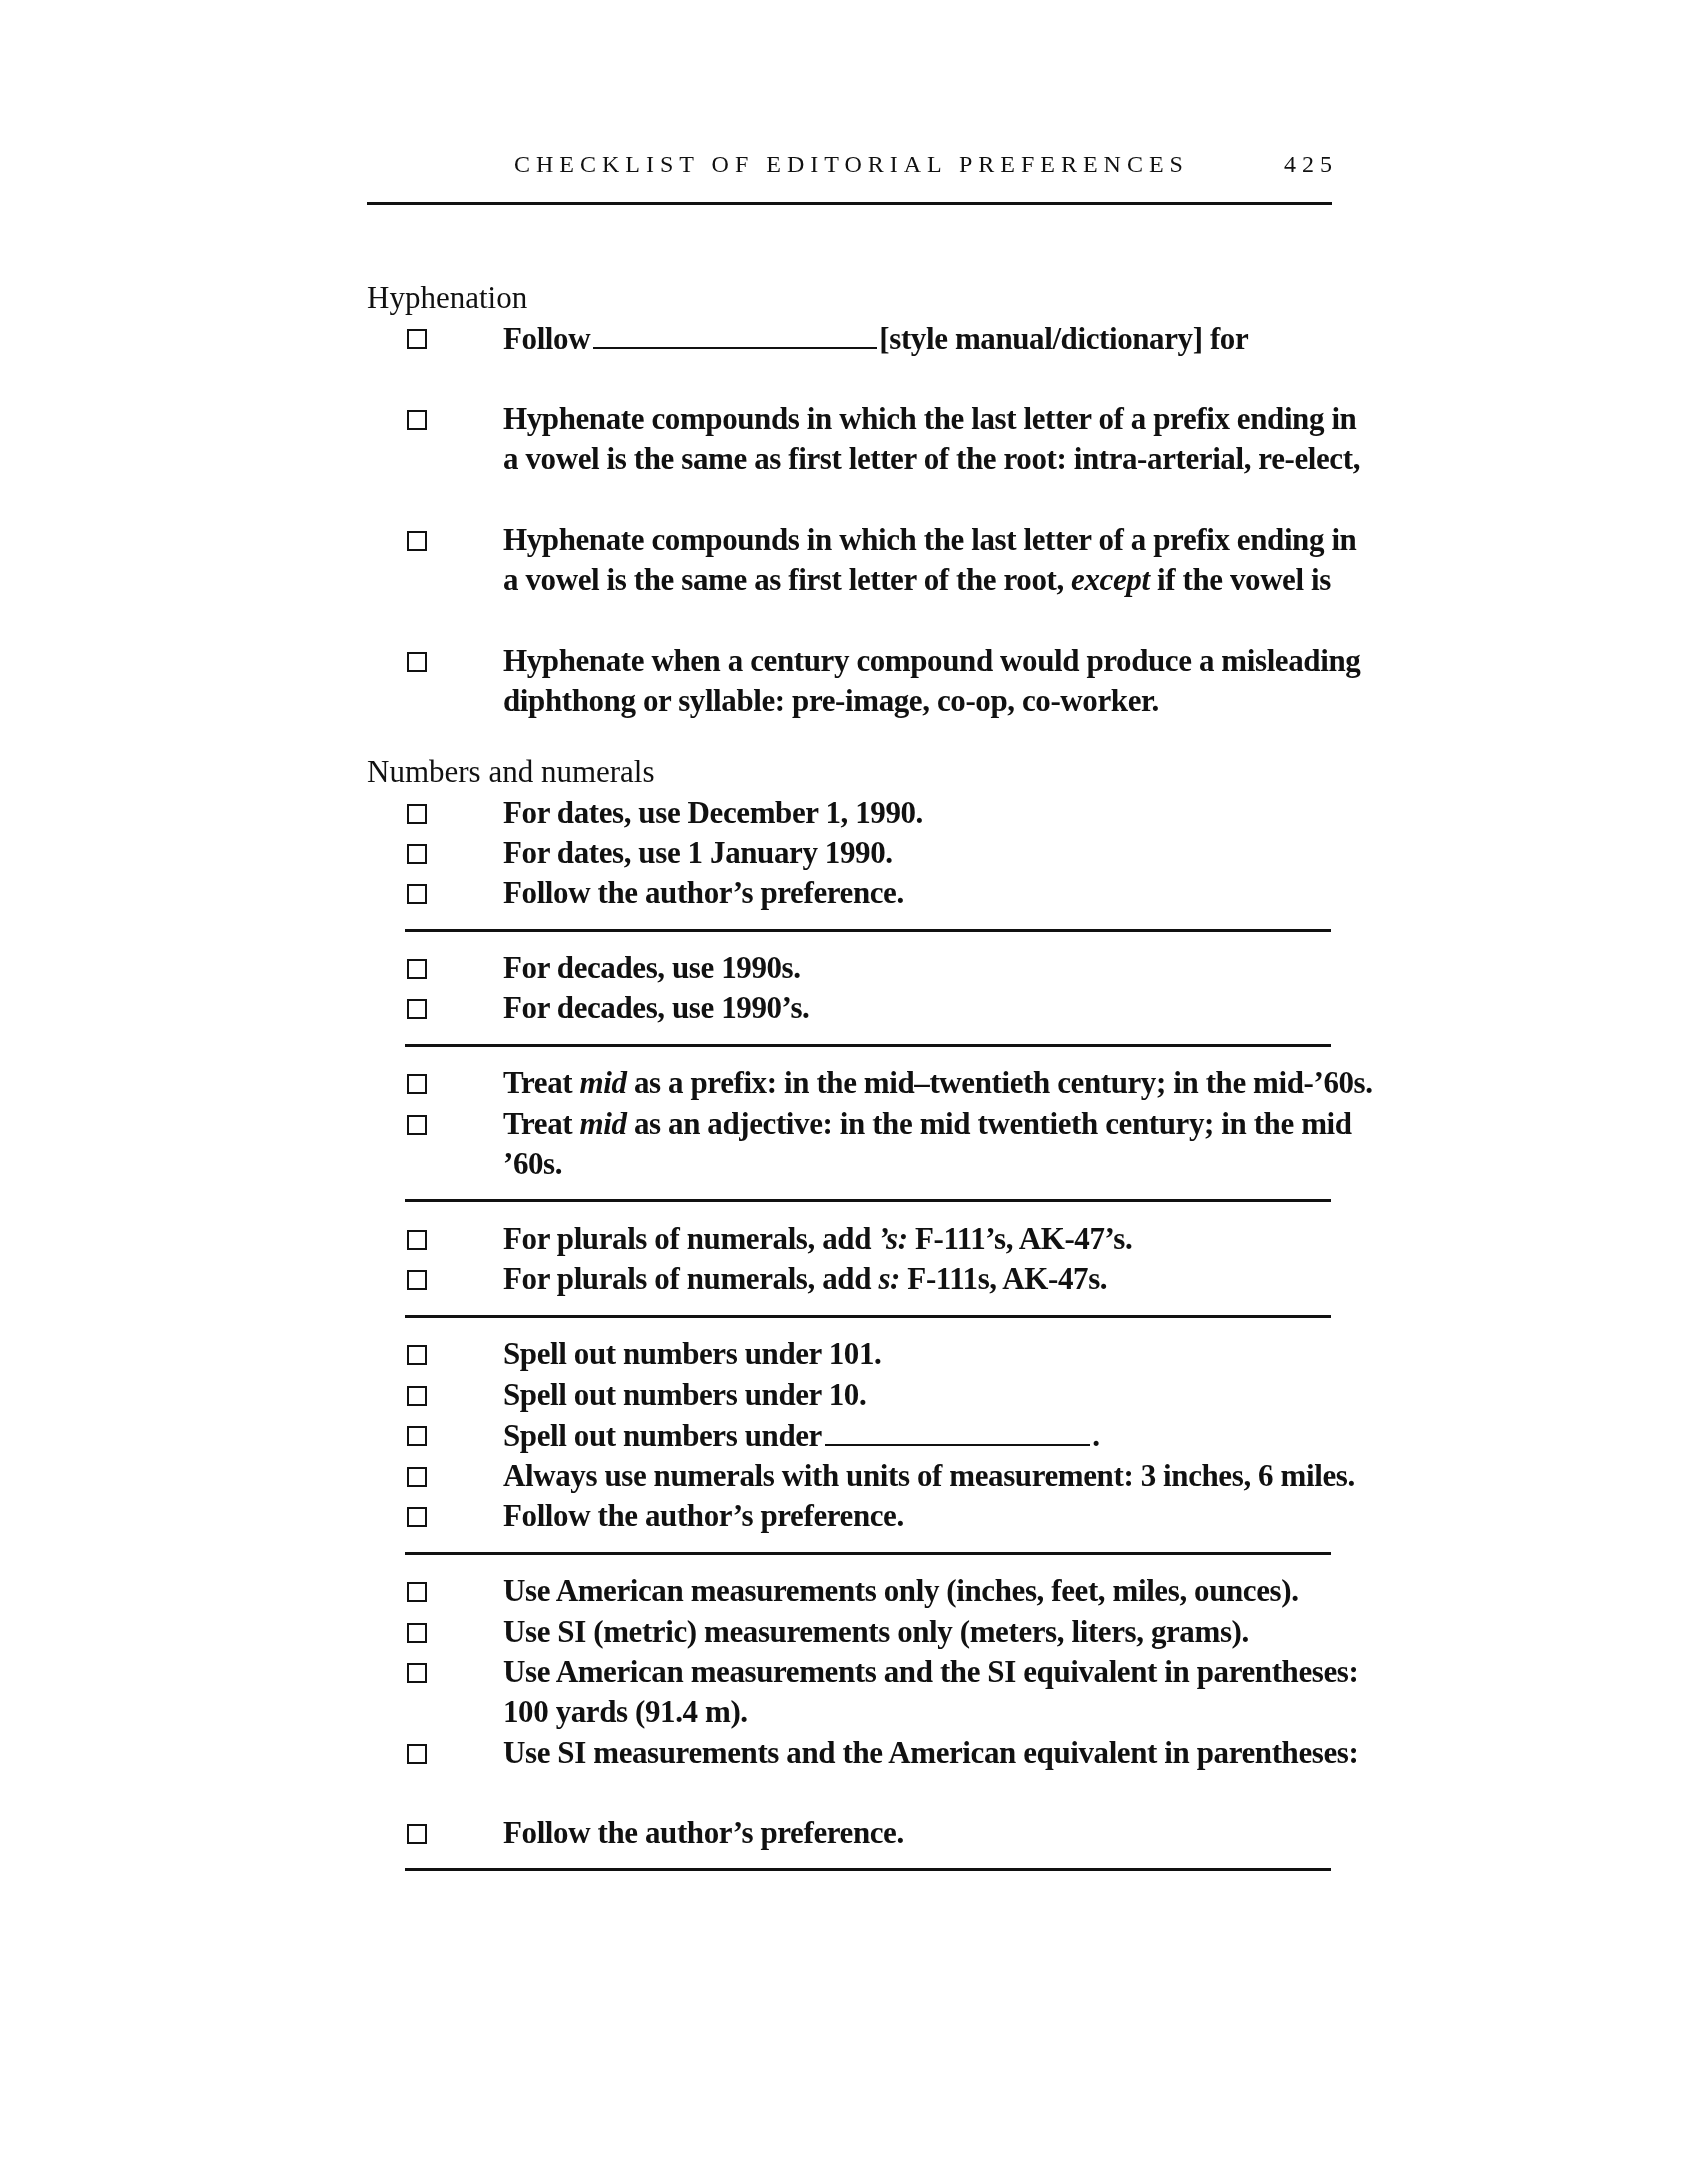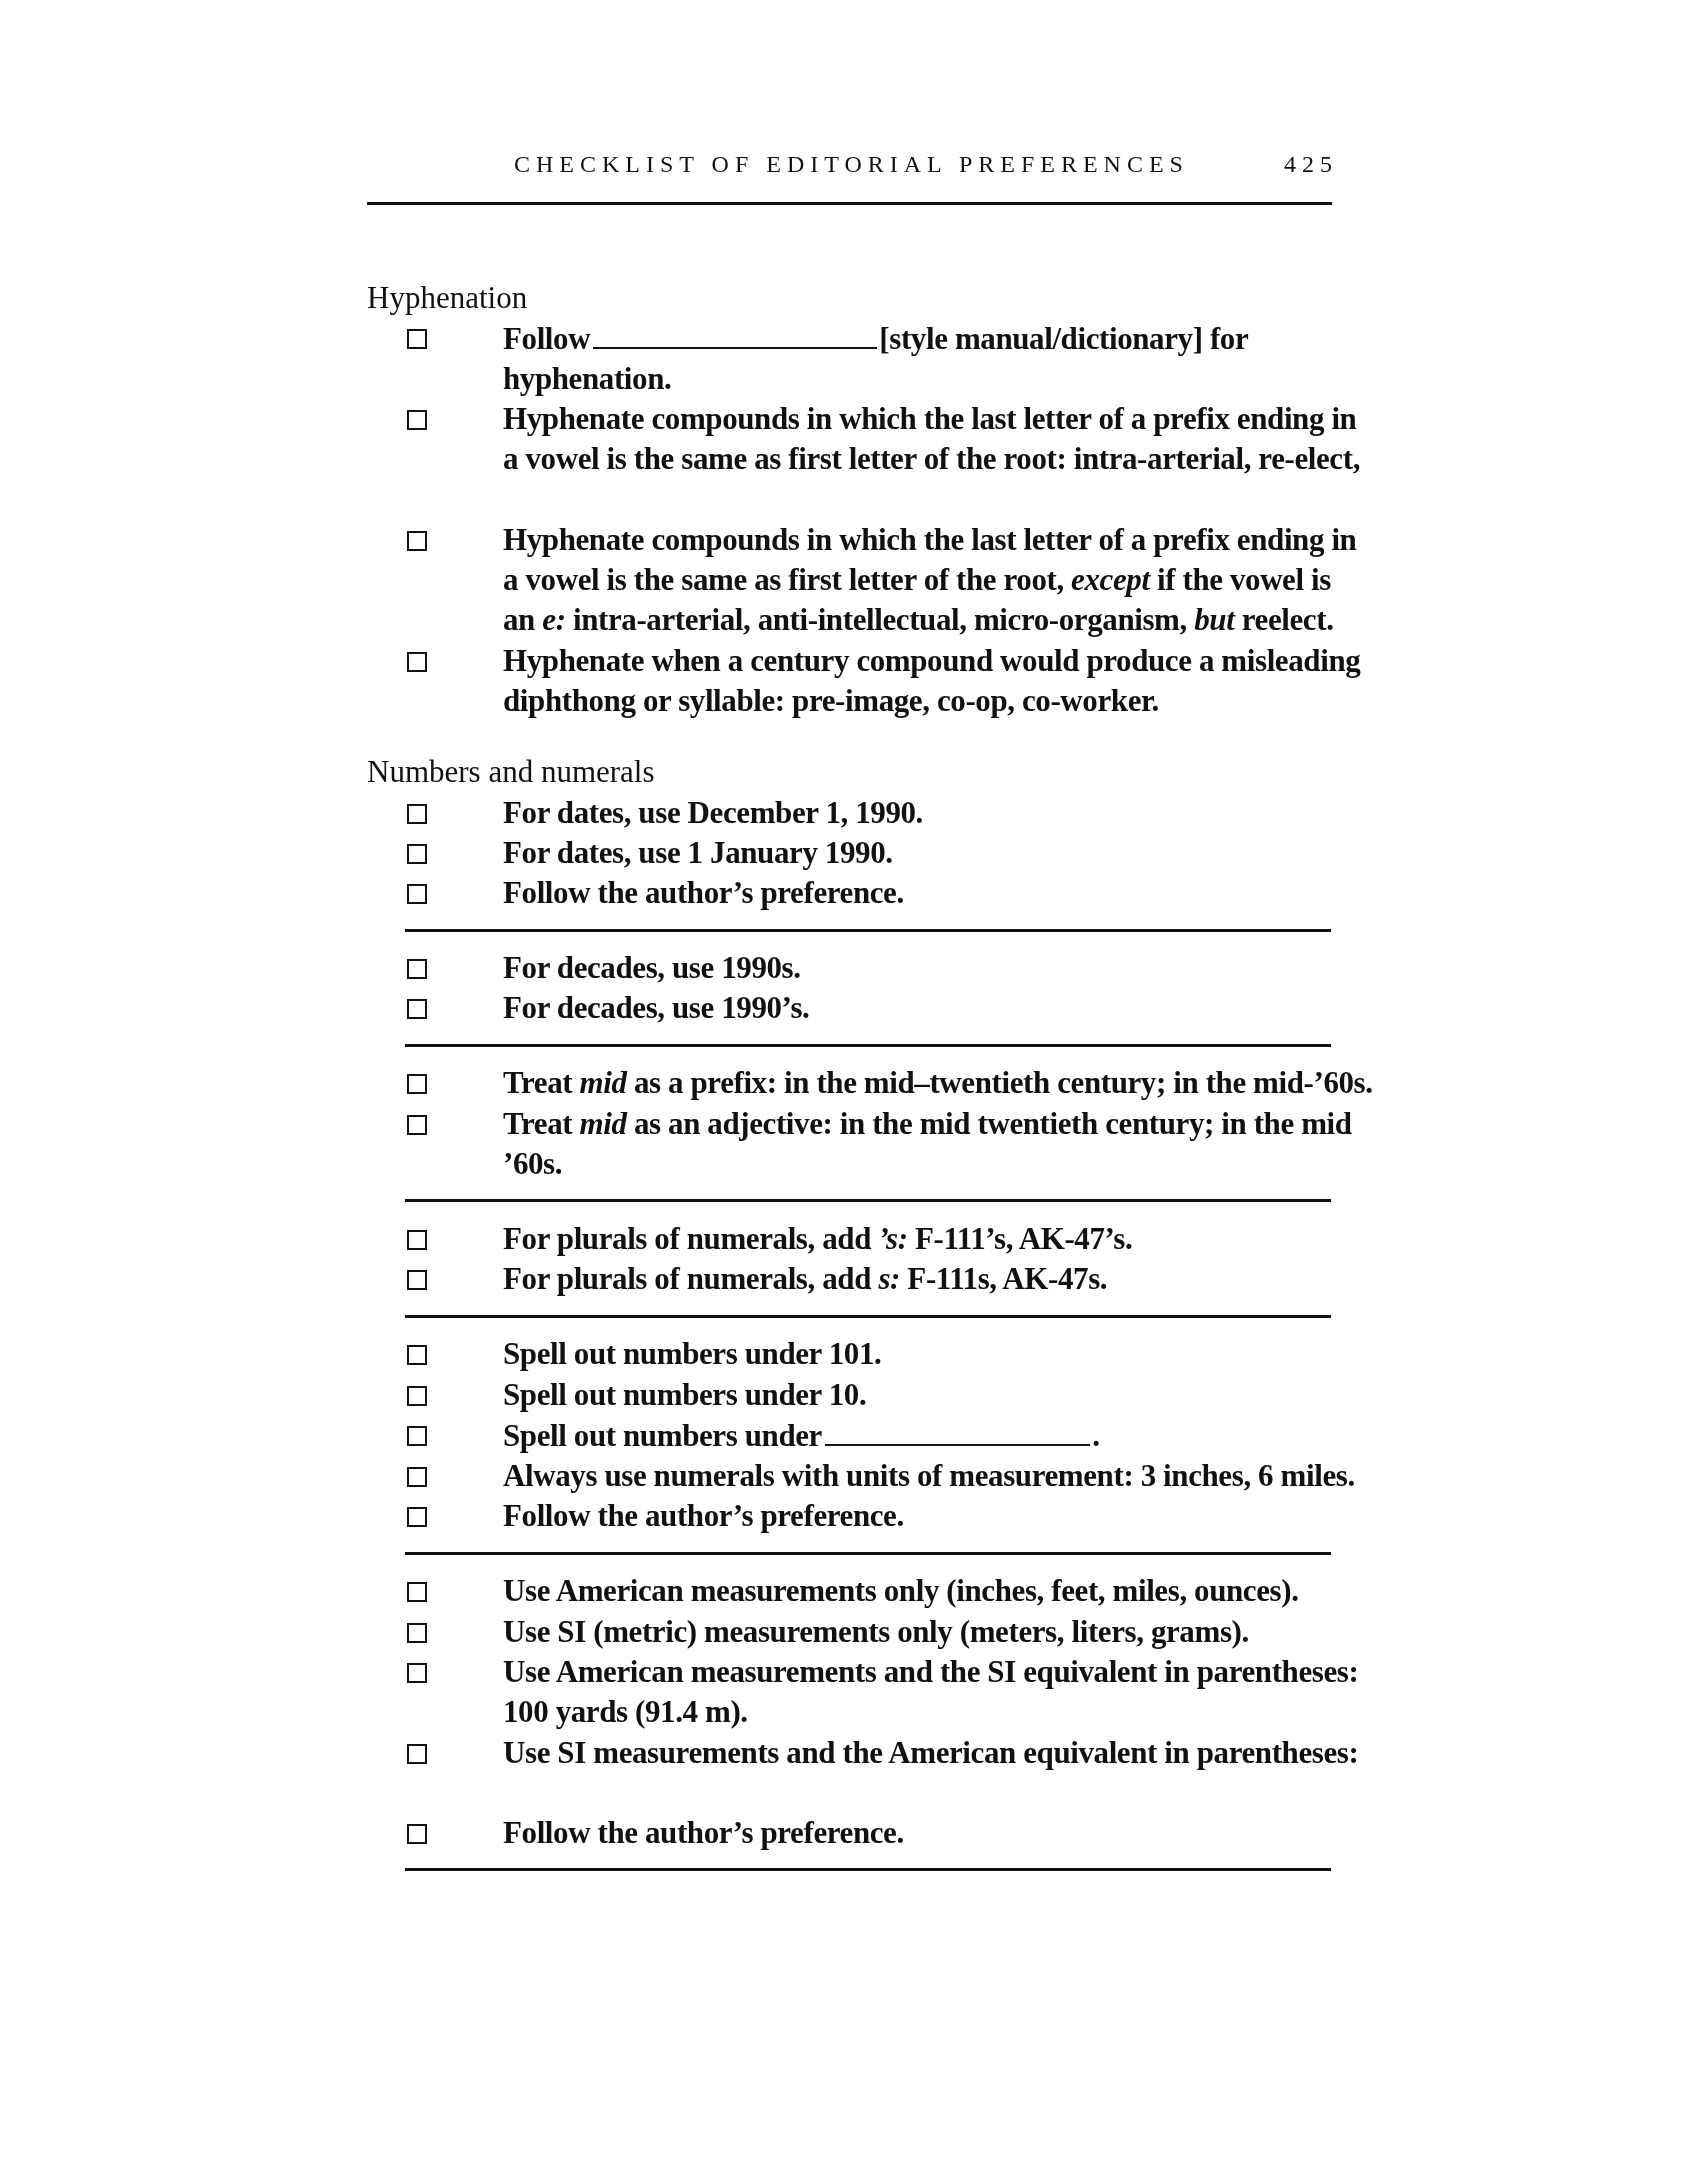--- a/index.html
+++ b/index.html
@@ -33,38 +33,36 @@
   <div class="head-rule"></div>
 
   <div class="body">
 
     <div class="section-heading" style="top:278px">Hyphenation</div>
 
     <div class="item" style="top:318px">
       <span class="cb"></span>
       <div class="txt">
         <span class="line"><span>Follow</span><span class="blank"></span><span>[style manual/dictionary] for</span></span>
-        <span class="line">hyphenation.</span>
       </div>
     </div>
 
     <div class="item" style="top:399px">
       <span class="cb"></span>
       <div class="txt">
         <span class="line">Hyphenate compounds in which the last letter of a prefix ending in</span>
         <span class="line">a vowel is the same as first letter of the root: intra-arterial, re-elect,</span>
       </div>
     </div>
 
     <div class="item" style="top:520px">
       <span class="cb"></span>
       <div class="txt">
         <span class="line">Hyphenate compounds in which the last letter of a prefix ending in</span>
         <span class="line"><span>a vowel is the same as first letter of the root,</span> <em>except</em> <span>if the vowel is</span></span>
-        <span class="line"><span>an</span> <em>e:</em> <span>intra-arterial, anti-intellectual, micro-organism,</span> <em>but</em> <span>reelect.</span></span>
       </div>
     </div>
 
     <div class="item" style="top:641px">
       <span class="cb"></span>
       <div class="txt">
         <span class="line">Hyphenate when a century compound would produce a misleading</span>
         <span class="line">diphthong or syllable: pre-image, co-op, co-worker.</span>
       </div>
     </div>

